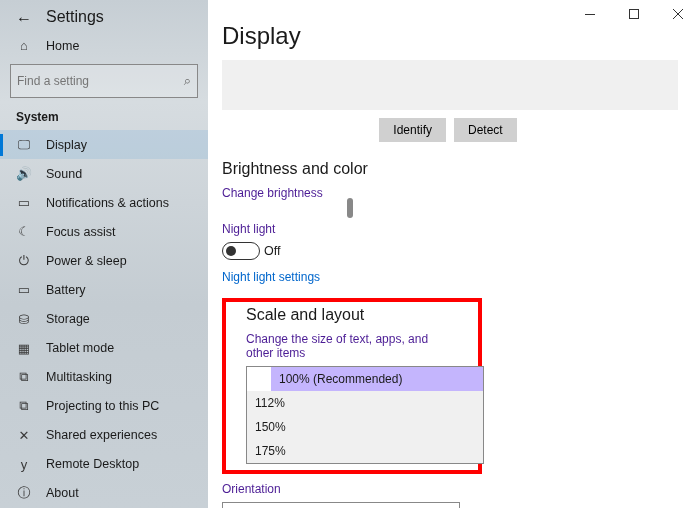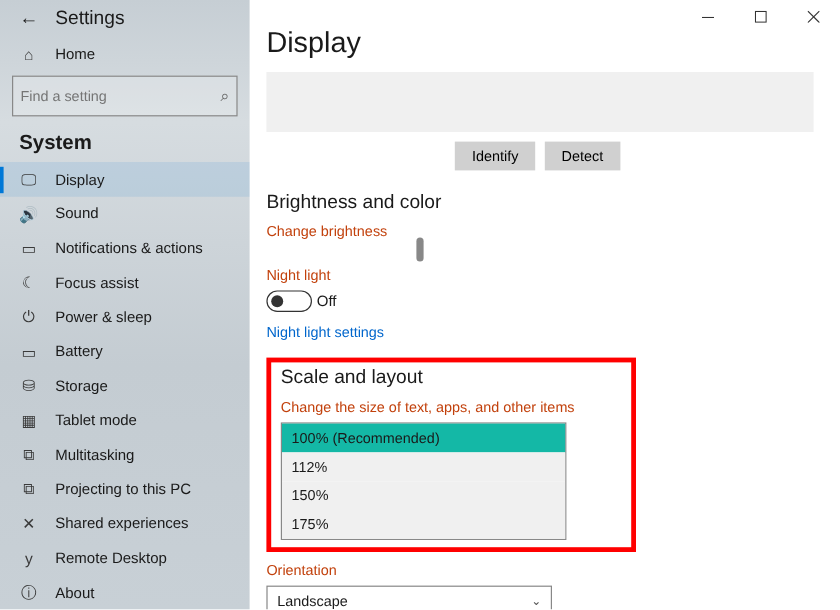--- a/index.html
+++ b/index.html
@@ -25,46 +25,46 @@
   .sb-row.active::before { content: ""; position: absolute; left: 0; width: 3px; height: 22px; background: #0078d7; }
   .sb-row { position: relative; }
   .sb-icon { width: 16px; height: 16px; display: flex; align-items: center; justify-content: center; color: #3a3a3a; font-size: 13px; }
   .sb-label { font-size: 12.5px; color: #1a1a1a; }
   .sb-search {
     margin: 4px 10px 8px 10px; height: 28px; border: 1px solid #888;
     display: flex; align-items: center; padding: 16px 6px; background: rgba(255,255,255,0.2);
     justify-content: space-between;
   }
   .sb-search input { border: none; background: transparent; outline: none; font-size: 12px; width: 150px; color: #555; }
-  .sb-section { font-weight: 600; font-size: 17px; padding: 4px 16px 6px; }
+  .sb-section { font-weight: 600; font-size: 12px; padding: 4px 16px 6px; }
 
   
   .main { flex: 1; padding: 22px 22px 0 14px; overflow-y: hidden; position: relative; }
   h1 { font-weight: 300; font-size: 24px; margin-bottom: 10px; }
   .monitor-box {
     background: #f0f0f0; height: 50px; position: relative; margin-bottom: 8px;
   }
   .btn-row { display: flex; gap: 8px; justify-content: center; margin-bottom: 18px; padding-right: 4px; }
   .btn { background: #d0d0d0; border: none; padding: 5px 14px; font-size: 12px; cursor: pointer; }
 
   h2 { font-weight: 400; font-size: 16px; margin-bottom: 8px; }
-  .field-label { font-size: 12px; color: #c2410c; margin-bottom: 6px; }
+  .field-label { font-size: 12px; color: #4c1d95; margin-bottom: 6px; }
   .slider-line { width: 260px; height: 2px; background: transparent; position: relative; margin-bottom: 14px; }
   .slider-thumb { position: absolute; left: 48%; top: -8px; width: 6px; height: 20px; background: #888; border-radius: 3px; }
 
   .toggle-row { display: flex; align-items: center; gap: 4px; margin-bottom: 10px; }
   .toggle { width: 38px; height: 18px; border: 1.5px solid #333; border-radius: 10px; position: relative; }
   .toggle .knob { width: 10px; height: 10px; background: #333; border-radius: 50%; position: absolute; top: 2.5px; left: 3px; }
   .link { color: #0066cc; font-size: 12px; cursor: pointer; margin-bottom: 14px; display: inline-block; }
 
-  .highlight-box { border: 4px solid #ff0000; padding: 4px 8px 6px; margin-bottom: 8px; width: 308px; }
+  .highlight-box { border: 4px solid #ff0000; padding: 4px 20px 6px; margin-bottom: 8px; width: 260px; }
   .highlight-box h2 { margin-top: 0; }
   .dropopen { border: 1px solid #888; width: 238px; margin-top: 4px; font-size: 12px; }
   .dropopen .opt { padding: 5px 8px; background: #f0f0f0; cursor: pointer; }
-  .dropopen .opt.sel { background: #14b8a6; }
+  .dropopen .opt.sel { background: #c4b5fd; margin-left: 24px; }
 
   .select-box { border: 1px solid #888; width: 238px; padding: 5px 8px; font-size: 12px; display: flex; justify-content: space-between; align-items: center; background: #fff; }
   .chev { font-size: 10px; color: #555; }
 
   .section-gap { margin-top: 8px; }
 </style>
 </head>
 <body>
 
 <div class="window">

